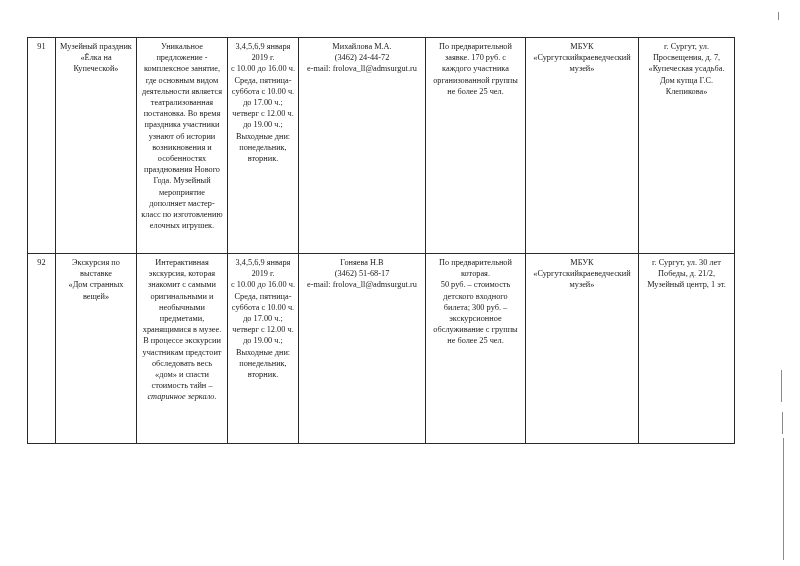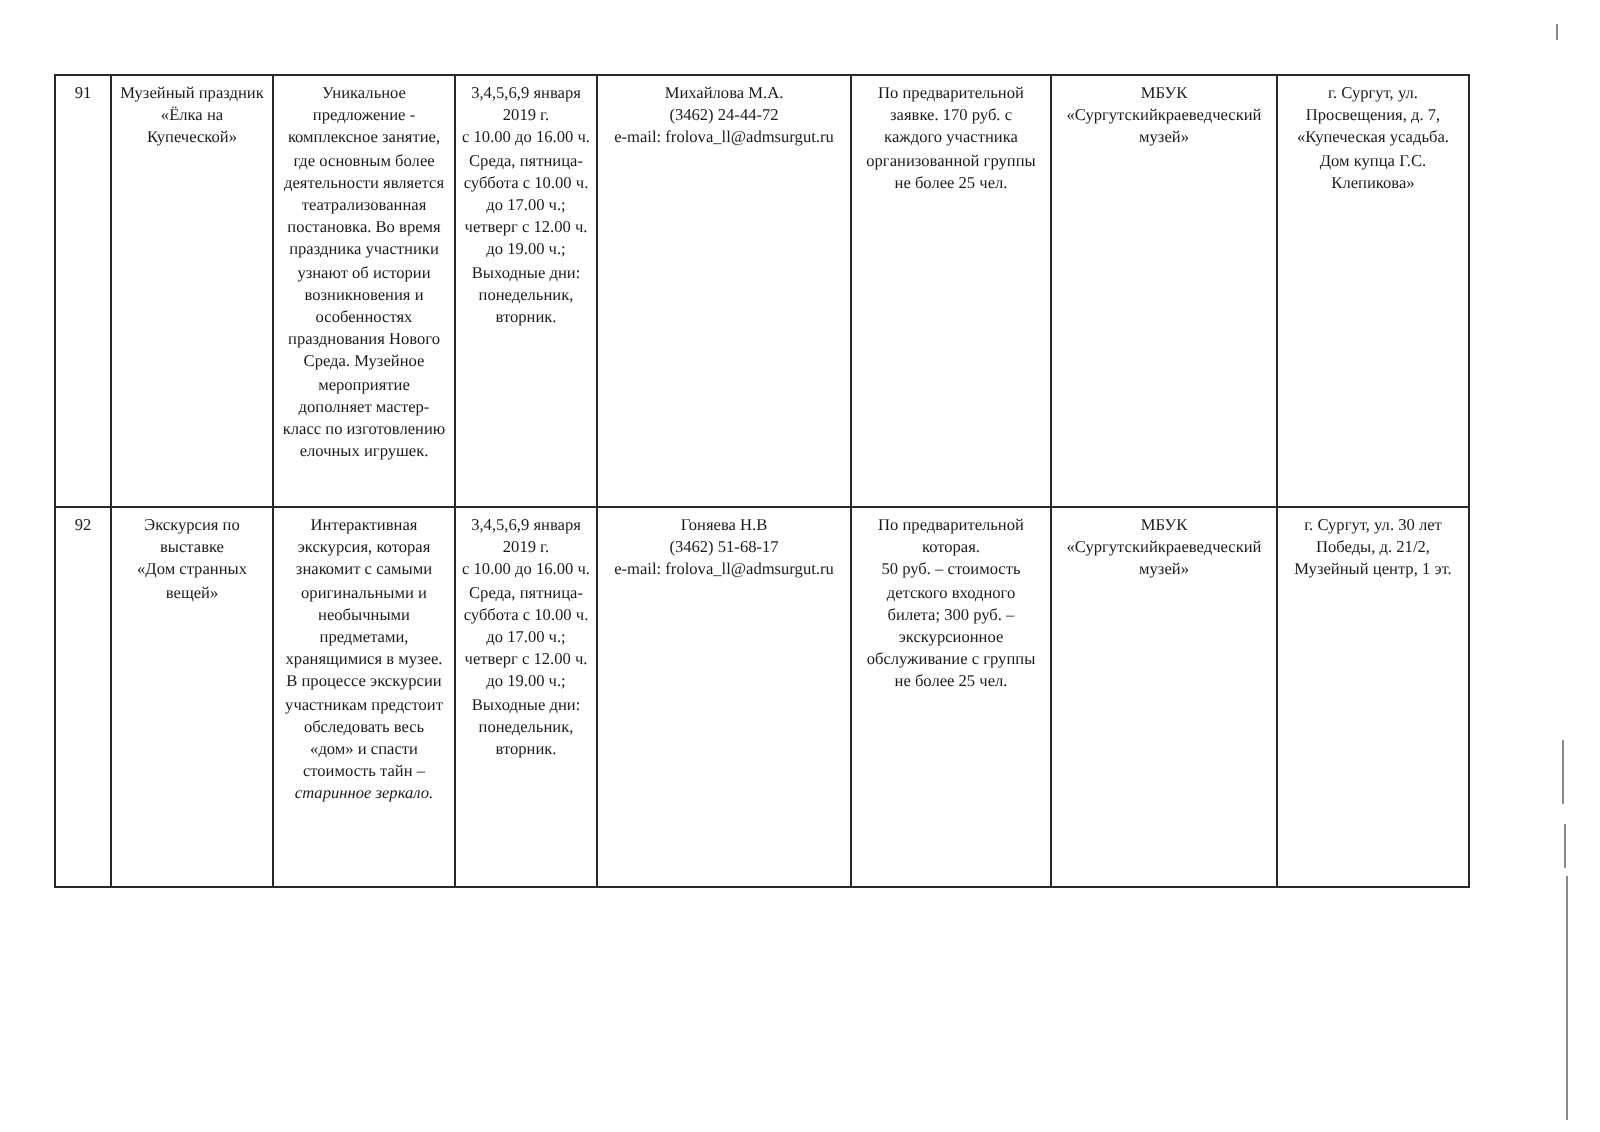--- a/index.html
+++ b/index.html
@@ -38,30 +38,30 @@
           </td>
         <td style="">
           <span class="ln">Музейный праздник</span>
           <span class="ln">«Ёлка на</span>
           <span class="ln">Купеческой»</span>
         </td>
         <td>
           <span class="ln">Уникальное</span>
           <span class="ln">предложение -</span>
           <span class="ln">комплексное занятие,</span>
-          <span class="ln">где основным более</span>
+          <span class="ln">где основным видом</span>
           <span class="ln">деятельности является</span>
           <span class="ln">театрализованная</span>
           <span class="ln">постановка. Во время</span>
           <span class="ln">праздника участники</span>
           <span class="ln">узнают об истории</span>
           <span class="ln">возникновения и</span>
           <span class="ln">особенностях</span>
           <span class="ln">празднования Нового</span>
-          <span class="ln">Среда. Музейное</span>
+          <span class="ln">Года. Музейный</span>
           <span class="ln">мероприятие</span>
           <span class="ln">дополняет мастер-</span>
           <span class="ln">класс по изготовлению</span>
           <span class="ln">елочных игрушек.</span>
         </td>
         <td>
           <span class="ln">3,4,5,6,9 января</span>
           <span class="ln">2019 г.</span>
           <span class="ln">с 10.00 до 16.00 ч.</span>
           <span class="ln">Среда, пятница-</span>

